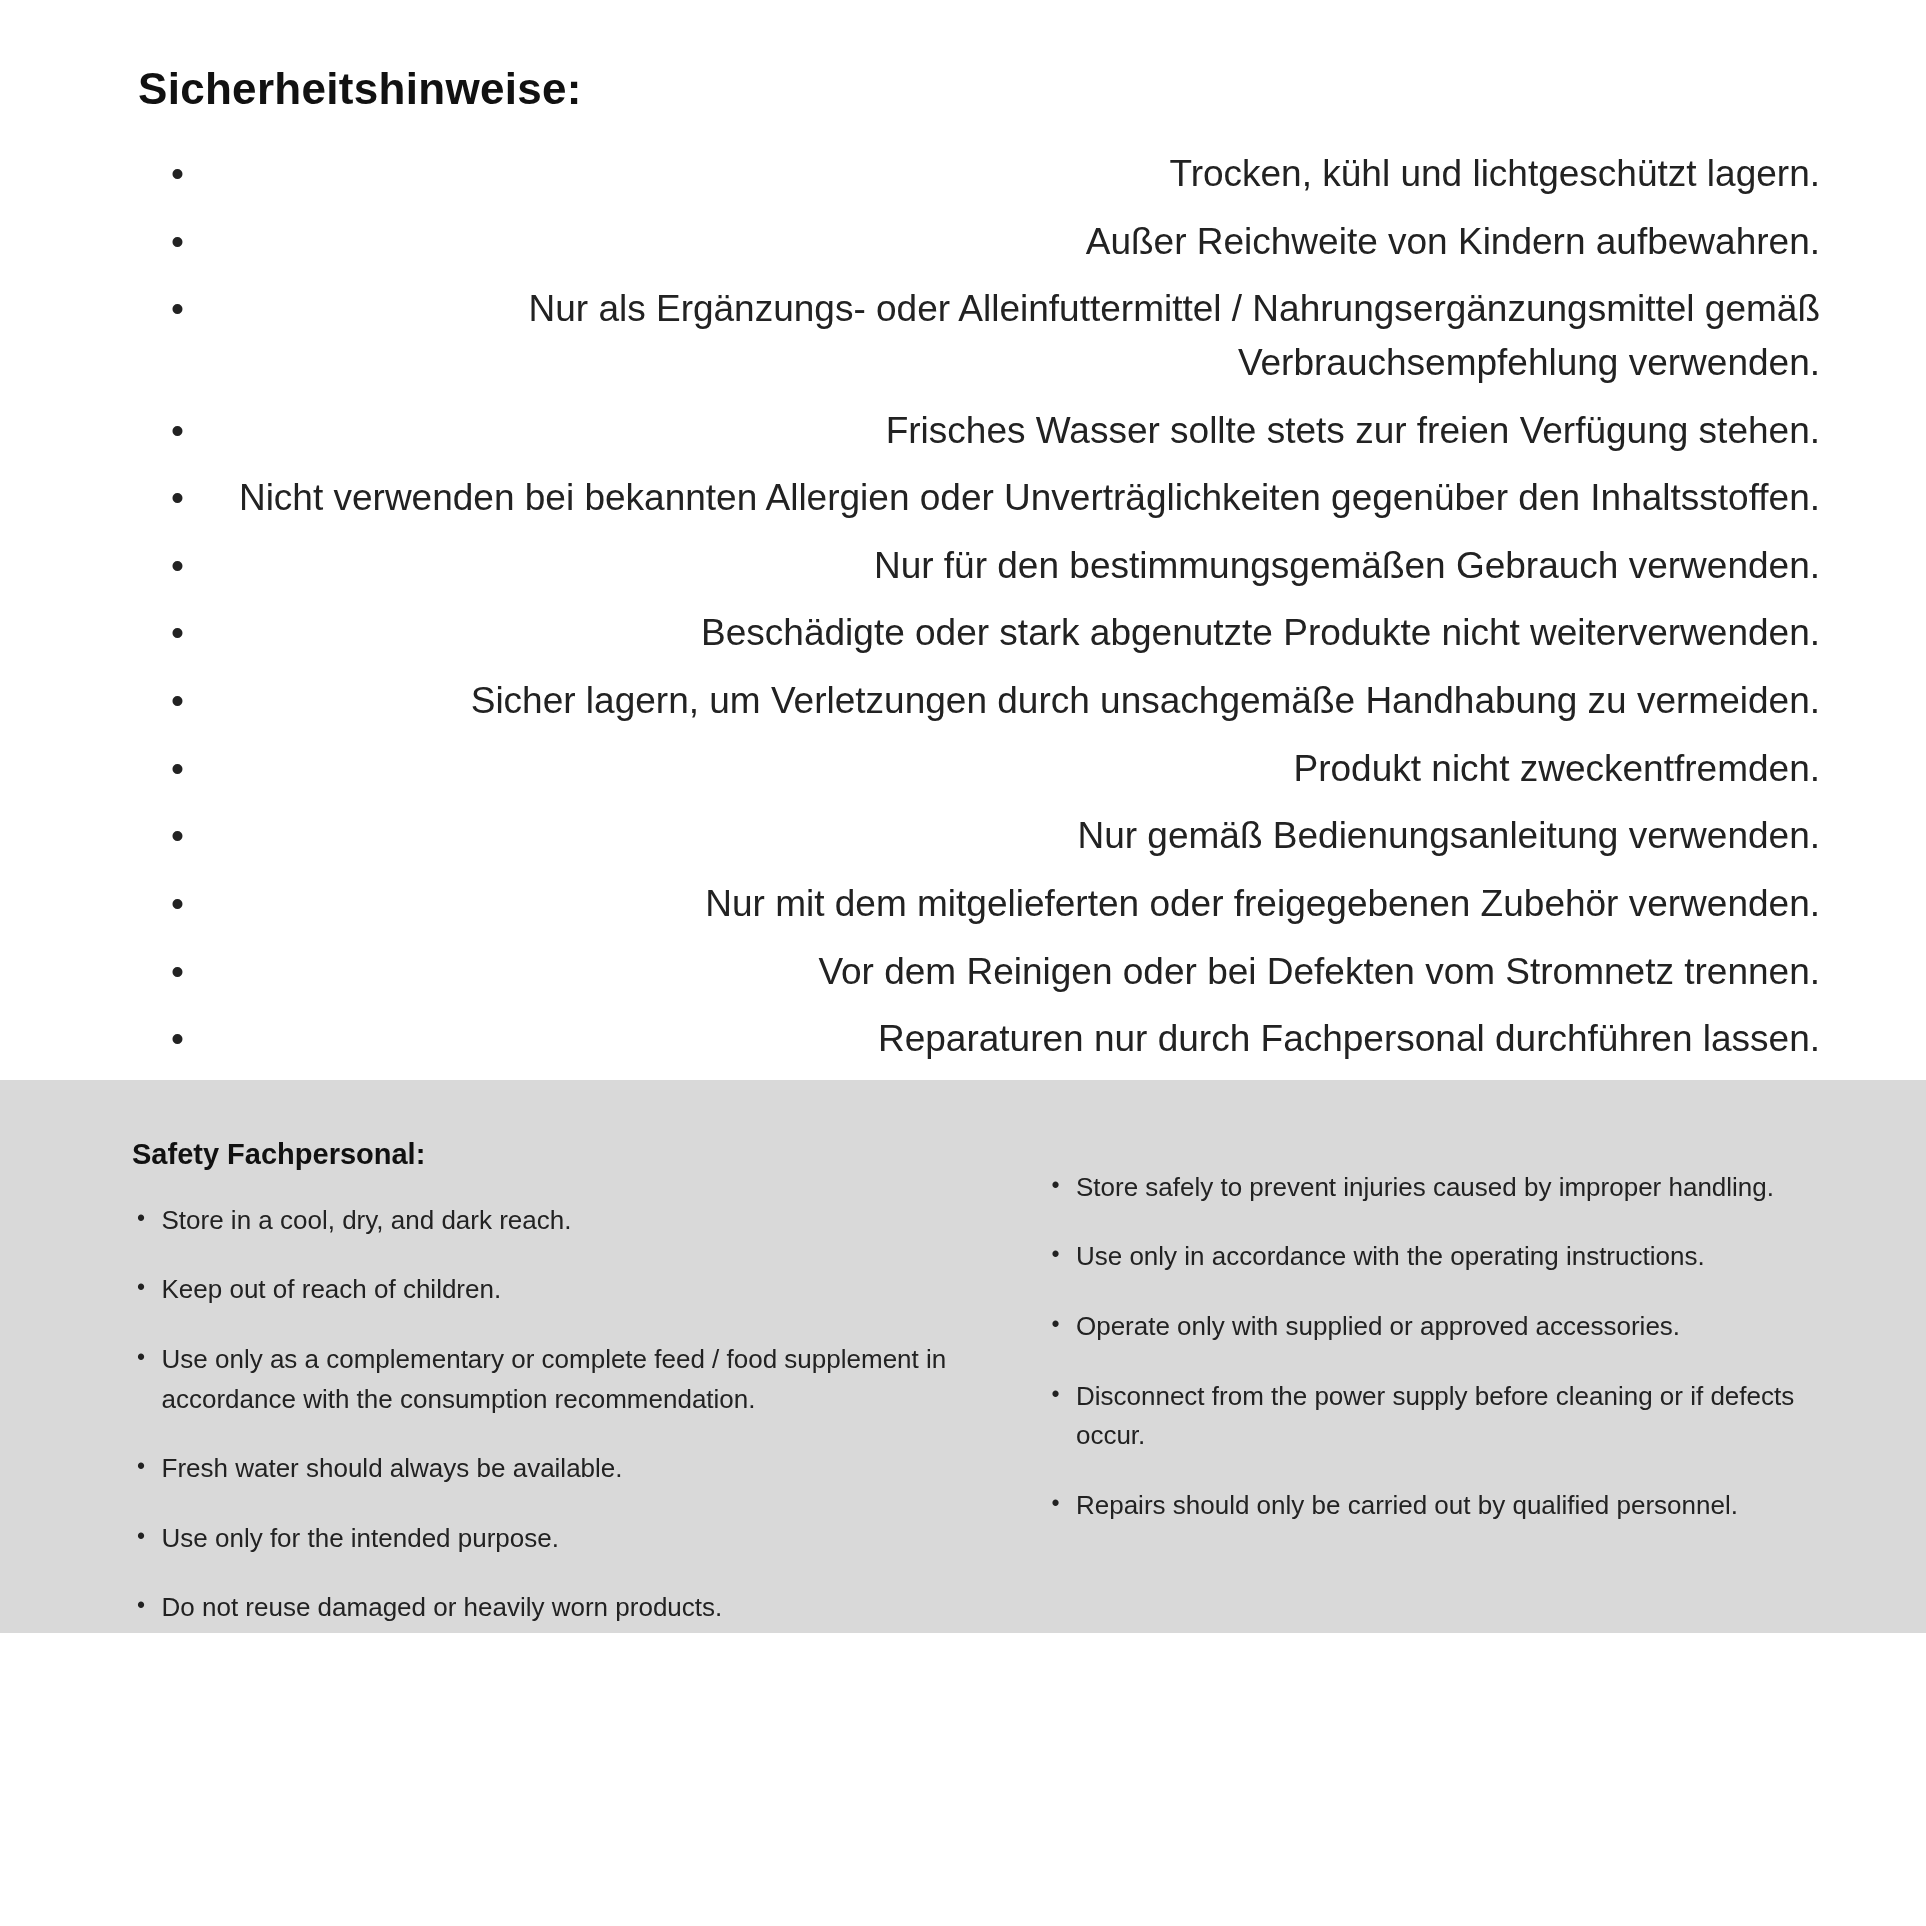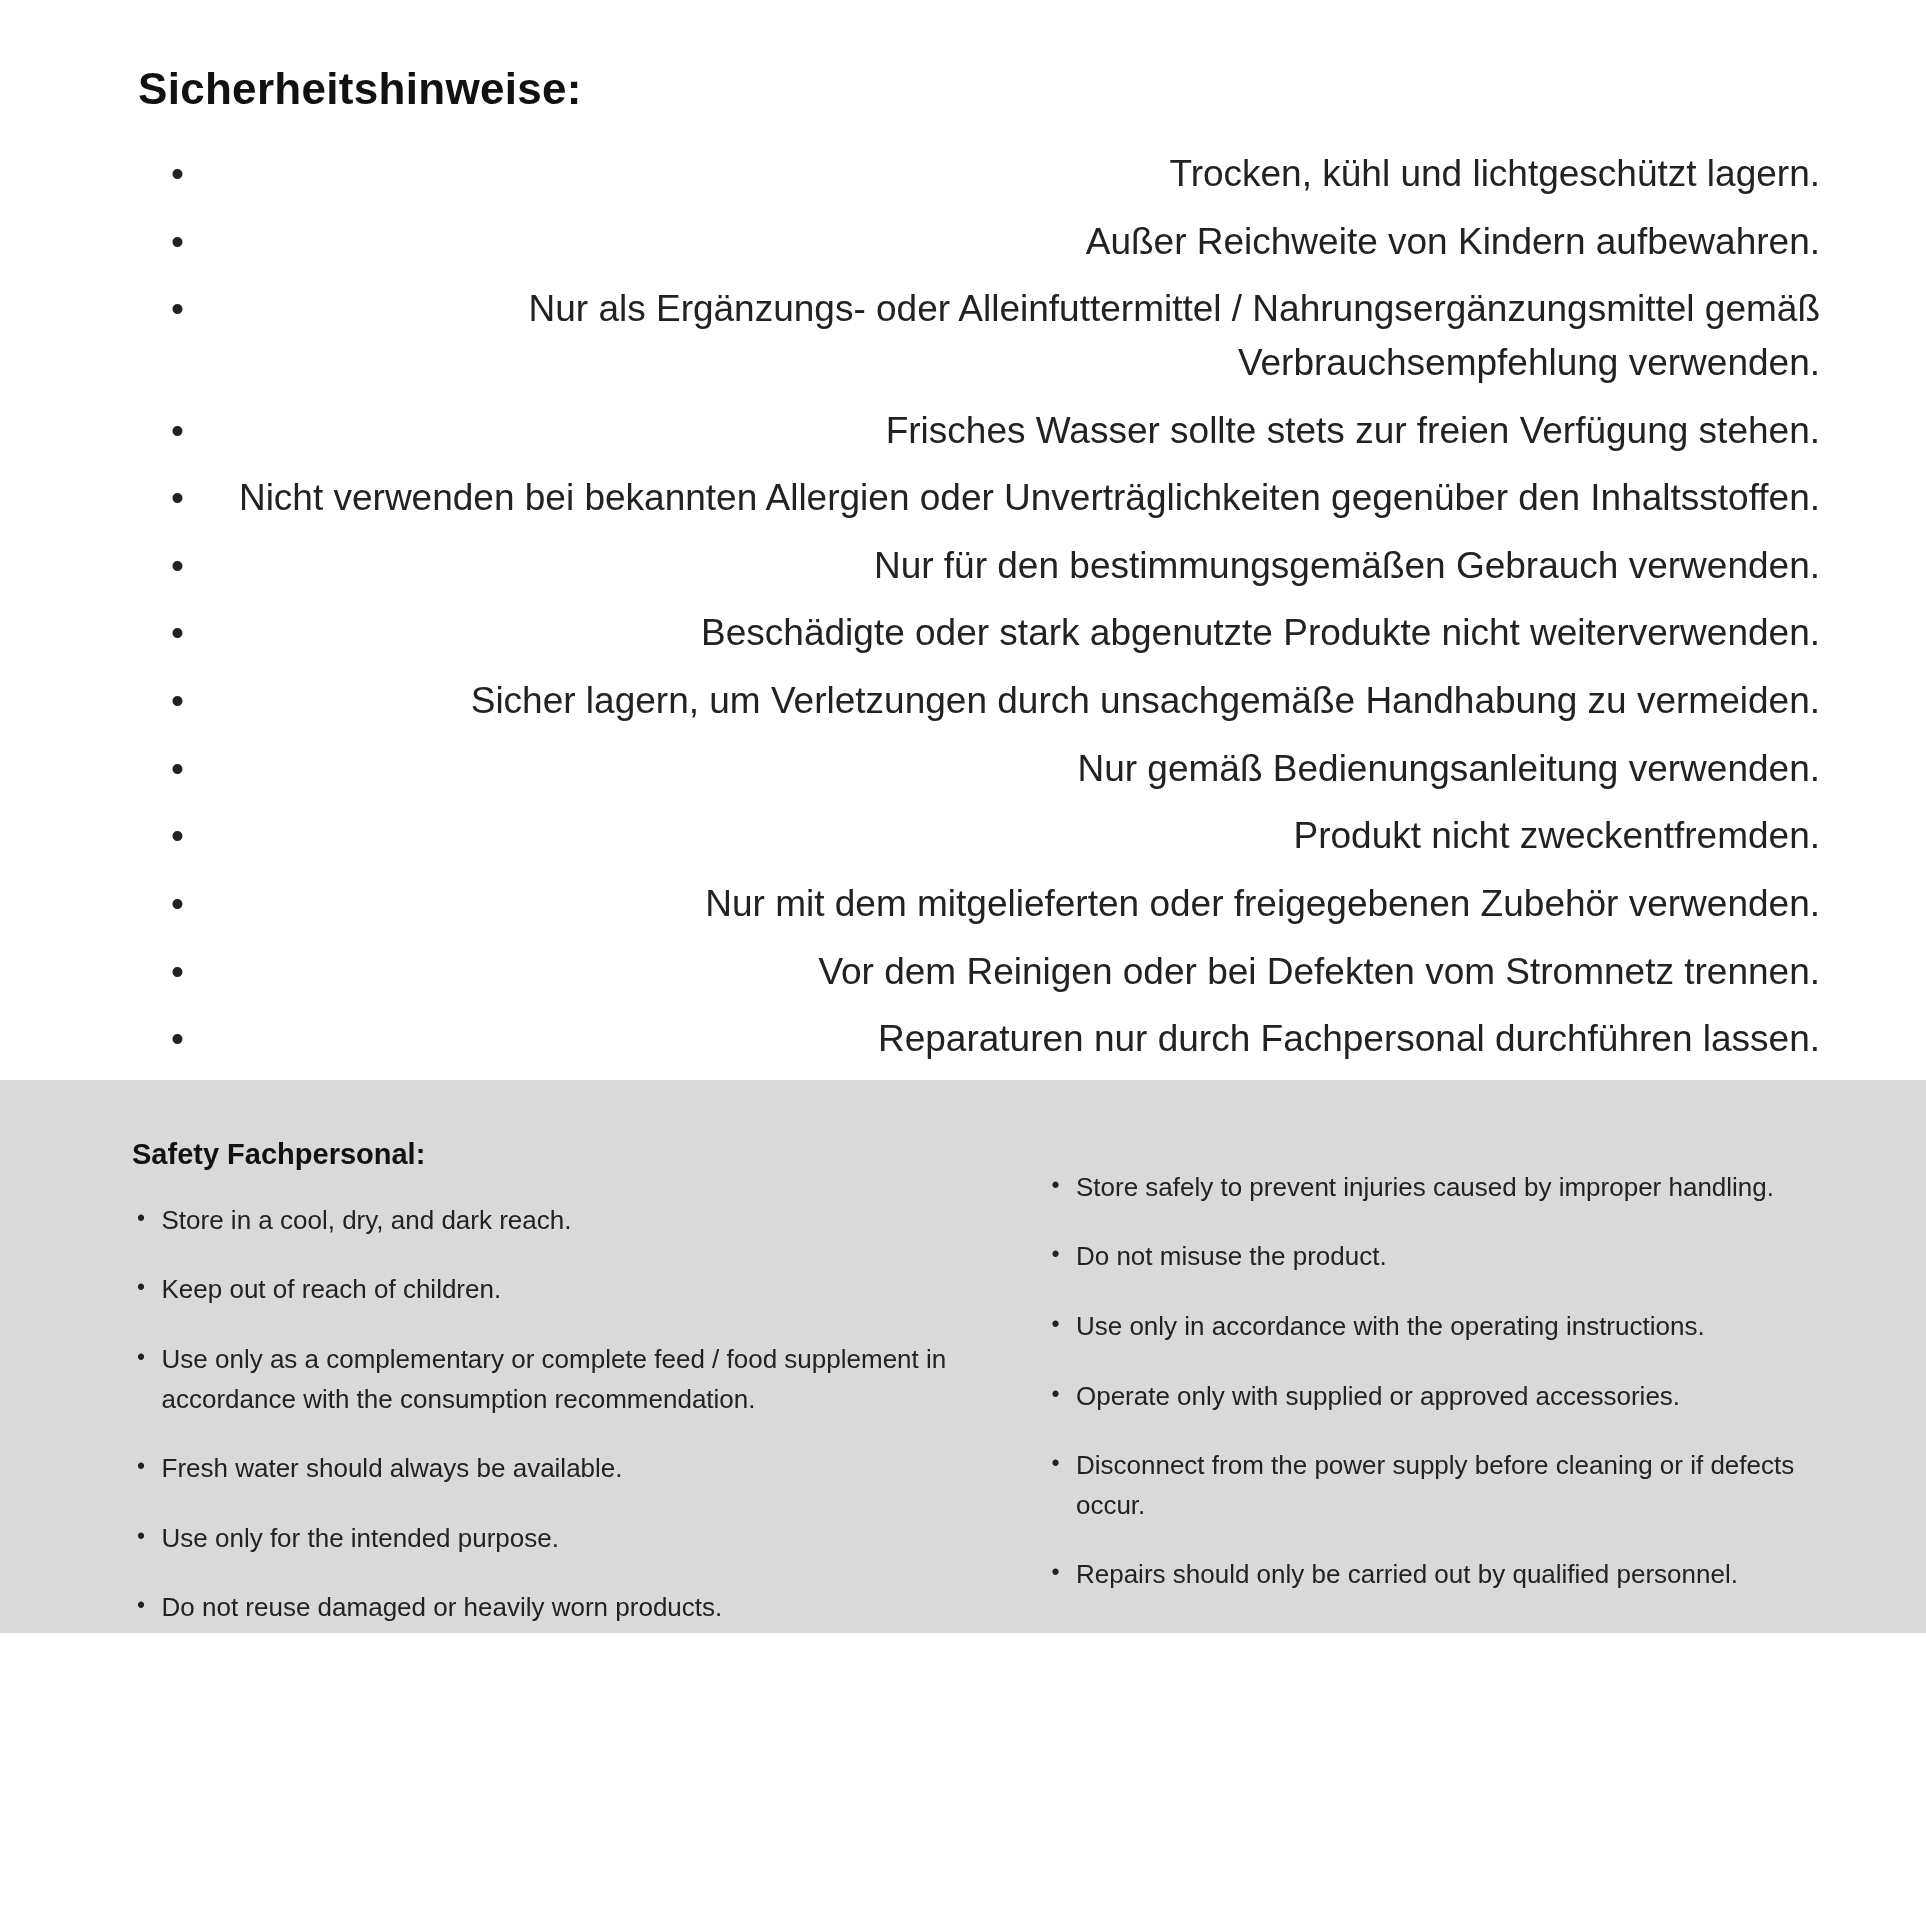--- a/index.html
+++ b/index.html
@@ -111,22 +111,22 @@
     <h1 class="de-heading">Sicherheitshinweise:</h1>
     <ul class="de-list">
       <li class="de-li">Trocken, kühl und lichtgeschützt lagern.</li>
       <li class="de-li">Außer Reichweite von Kindern aufbewahren.</li>
       <li class="de-li">Nur als Ergänzungs- oder Alleinfuttermittel / Nahrungsergänzungsmittel gemäß Verbrauchsempfehlung verwenden.</li>
       <li class="de-li">Frisches Wasser sollte stets zur freien Verfügung stehen.</li>
       <li class="de-li">Nicht verwenden bei bekannten Allergien oder Unverträglichkeiten gegenüber den Inhaltsstoffen.</li>
       <li class="de-li">Nur für den bestimmungsgemäßen Gebrauch verwenden.</li>
       <li class="de-li">Beschädigte oder stark abgenutzte Produkte nicht weiterverwenden.</li>
       <li class="de-li">Sicher lagern, um Verletzungen durch unsachgemäße Handhabung zu vermeiden.</li>
+      <li class="de-li">Produkt nicht zweckentfremden.</li>
       <li class="de-li">Nur gemäß Bedienungsanleitung verwenden.</li>
-      <li class="de-li">Produkt nicht zweckentfremden.</li>
       <li class="de-li">Nur mit dem mitgelieferten oder freigegebenen Zubehör verwenden.</li>
       <li class="de-li">Vor dem Reinigen oder bei Defekten vom Stromnetz trennen.</li>
       <li class="de-li">Reparaturen nur durch Fachpersonal durchführen lassen.</li>
     </ul>
   </section>
 
   <section class="english-section">
 
     <div class="en-col en-col-left">
       <h2 class="en-heading">Safety Fachpersonal:</h2>
@@ -136,21 +136,20 @@
         <li class="en-li">Use only as a complementary or complete feed / food supplement in accordance with the consumption recommendation.</li>
         <li class="en-li">Fresh water should always be available.</li>
         <li class="en-li">Use only for the intended purpose.</li>
         <li class="en-li">Do not reuse damaged or heavily worn products.</li>
       </ul>
     </div>
 
     <div class="en-col en-col-right">
       <ul class="en-list">
         <li class="en-li">Store safely to prevent injuries caused by improper handling.</li>
-        <li class="en-li">Do not misuse the product.</li>
         <li class="en-li">Use only in accordance with the operating instructions.</li>
         <li class="en-li">Operate only with supplied or approved accessories.</li>
         <li class="en-li">Disconnect from the power supply before cleaning or if defects occur.</li>
         <li class="en-li">Repairs should only be carried out by qualified personnel.</li>
       </ul>
     </div>
 
   </section>
 
 </div>

